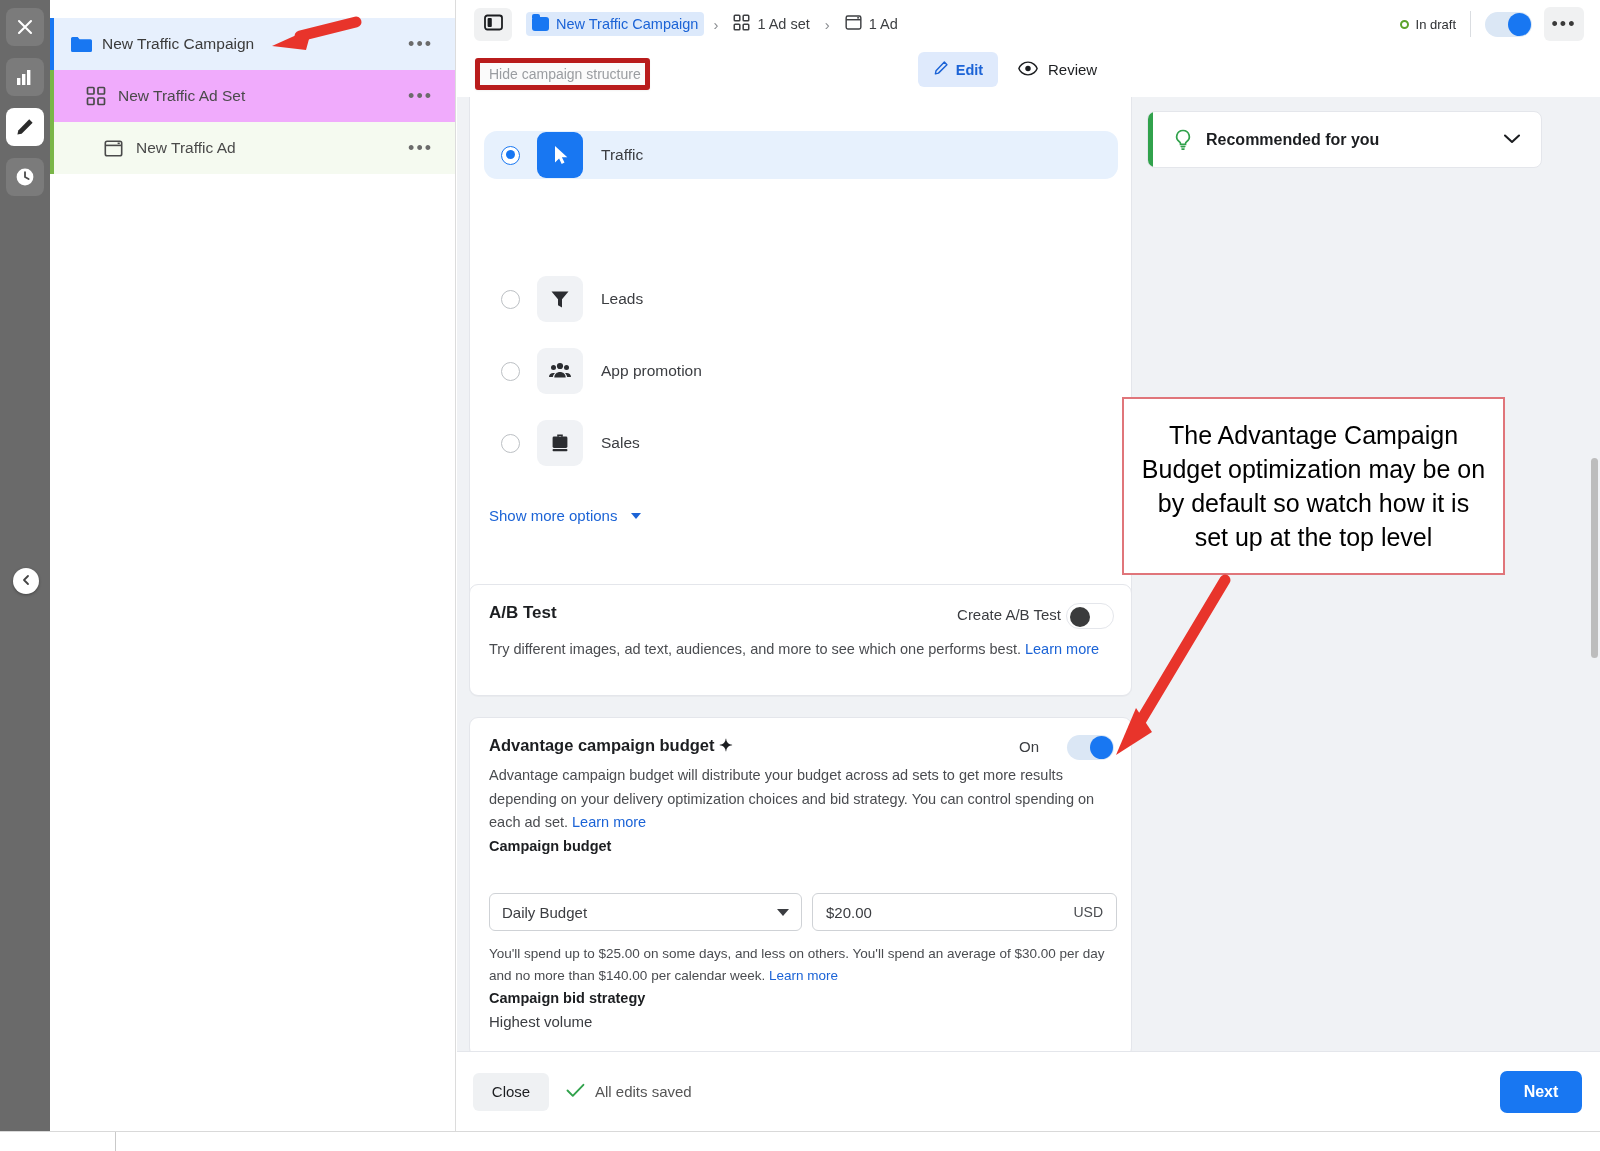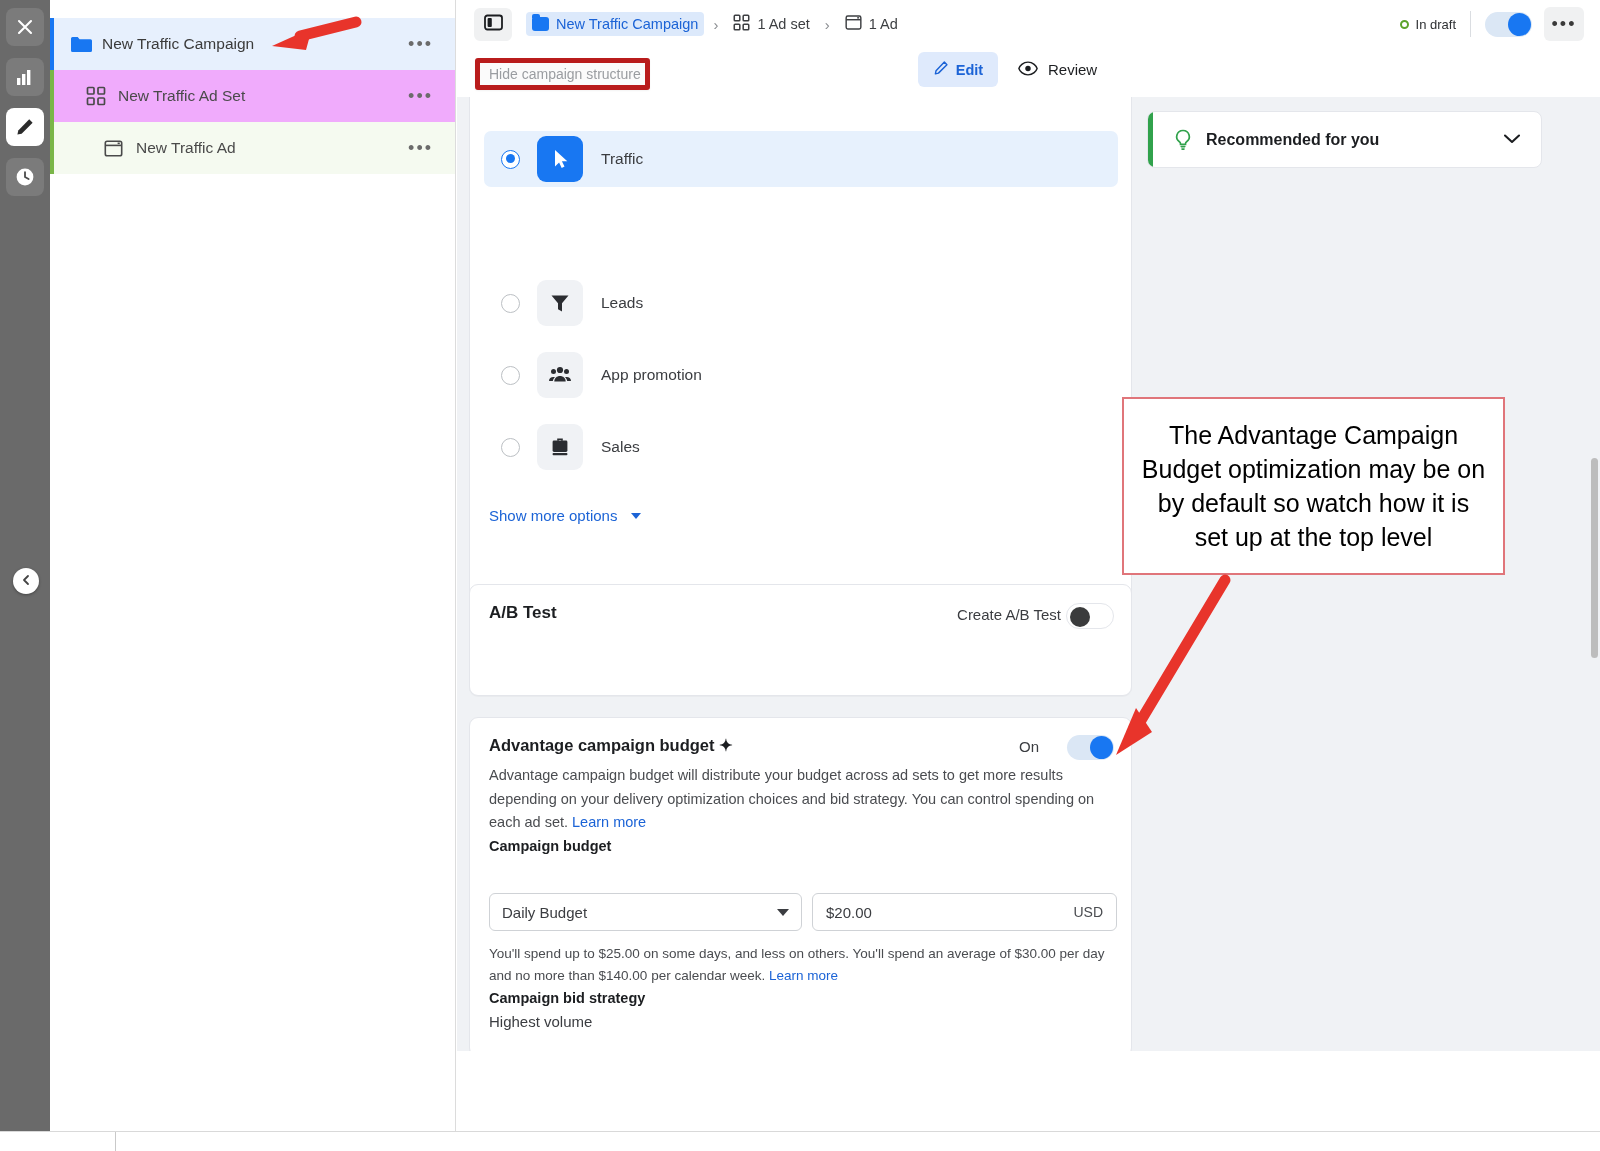--- a/index.html
+++ b/index.html
@@ -109,21 +109,21 @@
   .main {
     position:absolute; left:457px; top:97px; width:1143px; height:954px;
     background:#f0f2f5; overflow:hidden;
   }
   .card {
     position:absolute; background:#ffffff; border:1px solid #e4e6eb; border-radius:9px;
     box-shadow: 0 1px 1px rgba(0,0,0,.03);
   }
   .card-obj { left:12px; top:-10px; width:663px; height:558px; }
 
-  .obj-row { position:absolute; left:14px; height:56px; width:634px; display:flex; align-items:center; border-radius:7px; }
+  .obj-row { position:absolute; left:14px; height:48px; width:634px; display:flex; align-items:center; border-radius:13px; }
   .obj-row.sel { background:#e7f1fd; }
   .radio { width:19px;height:19px;border-radius:50%;border:1.5px solid #bcc0c4; margin-left:17px; flex:none; background:#fff;}
   .radio.on { border:1.5px solid #1877f2; position:relative; }
   .radio.on:after{content:"";position:absolute;left:3.5px;top:3.5px;width:9px;height:9px;border-radius:50%;background:#1877f2;}
   .obj-ico { width:46px;height:46px;border-radius:9px;background:#f0f2f5; margin-left:17px; flex:none;
              display:flex;align-items:center;justify-content:center; color:#2b2d31;}
   .obj-ico.blue { background:#1877f2; color:#ffffff; }
   .obj-label { margin-left:18px; font-size:15.5px; color:#3b3d41; }
   .show-more { position:absolute; left:19px; top:419px; font-size:15px; color:#1b63d6; display:flex; align-items:center; gap:14px; }
   .caret { width:0;height:0;border-left:5px solid transparent;border-right:5px solid transparent;border-top:6px solid #1b63d6; }
@@ -419,20 +419,23 @@
         <span class="caret"></span>
       </div>
     </div>
 
     <div class="card card-ab">
       <div class="ab-title">A/B Test</div>
       <div class="ab-toggle-label">Create A/B Test</div>
       <div class="off-toggle">
           <i></i>
         </div>
+      <div class="ab-desc">
+        <span>Try different images, ad text, audiences, and more to see which one performs best. </span><span class="lnk">Learn more</span>
+      </div>
     </div>
 
     <div class="card card-adv">
       <div class="adv-title">Advantage campaign budget ✦</div>
       <div class="adv-on-label">On</div>
       <div class="on-toggle">
           <i></i>
         </div>
       <div class="adv-desc">
         <span>Advantage campaign budget will distribute your budget across ad sets to get more results depending on your delivery optimization choices and bid strategy. You can control spending on each ad set. </span><span class="lnk">Learn more</span>
@@ -489,18 +492,30 @@
     </g>
 
     <g>
       <path d="M1225 580 L1140 722" stroke="#e8342b" stroke-width="11" stroke-linecap="round" fill="none"></path>
       <path d="M1116 755 L1136 708 L1152 732 Z" fill="#e8342b"></path>
     </g>
   </svg>
 
   <div class="scroll-main"></div>
 
+  <div class="bottombar">
+    <div class="close-btn">Close</div>
+    <div class="saved">
+      <span>
+        <svg width="19" height="15" viewBox="0 0 19 15">
+            <path d="M1.5 7.5 L6.8 12.8 L17.4 1.8" stroke="#31a24c" stroke-width="1.9" fill="none" stroke-linecap="round" stroke-linejoin="round"></path>
+          </svg>
+      </span>
+      <span>All edits saved</span>
+    </div>
+    <div class="next-btn">Next</div>
+  </div>
 
   <div class="footer-strip">
     <span class="tick"></span>
   </div>
 
 </div>
 
 </body></html>

